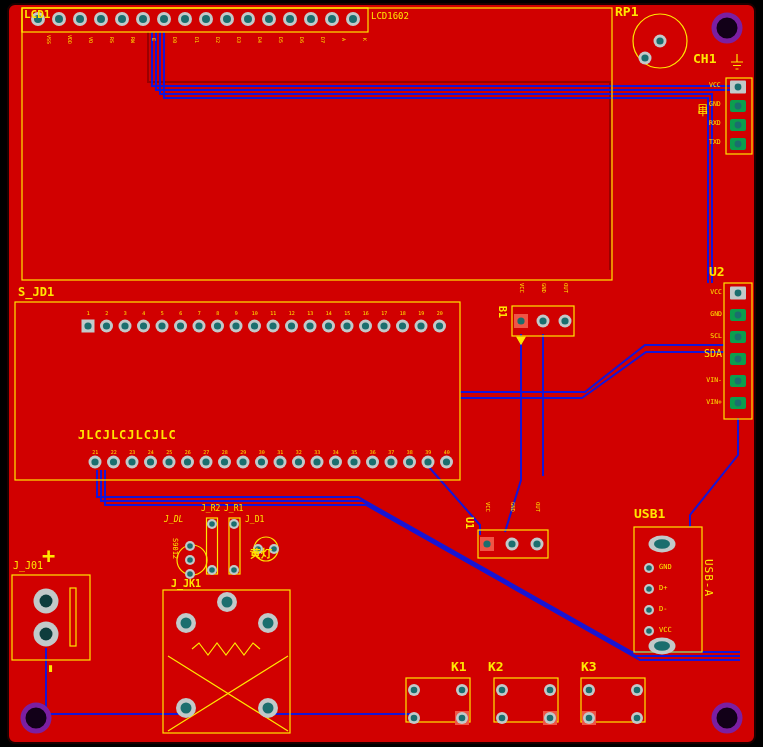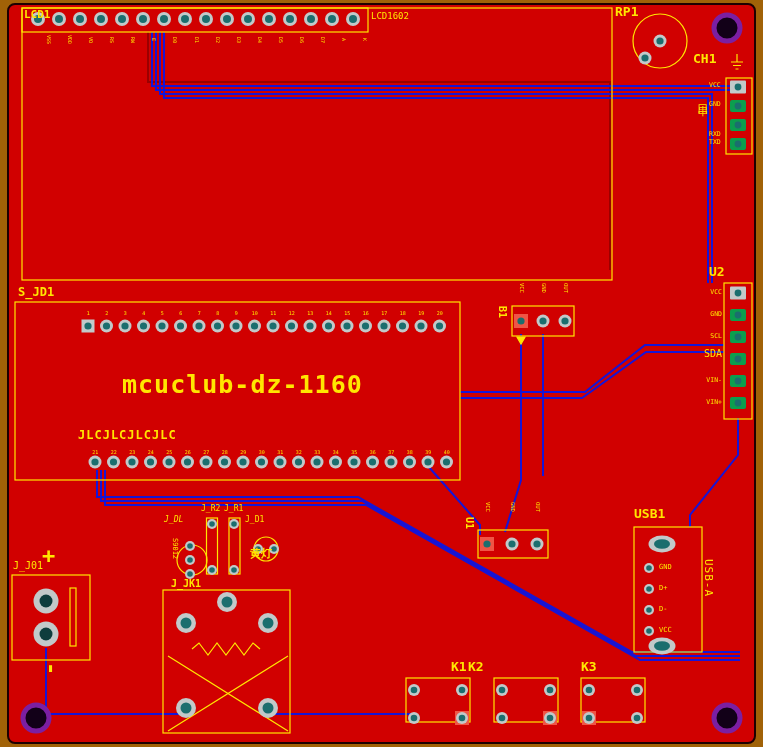--- a/index.html
+++ b/index.html
@@ -1,16 +1,16 @@
 <!DOCTYPE html>
 <html><head>
 <meta charset="utf-8">
 <style>
   html,body{margin:0;padding:0;background:#555;}
-  .stage{position:relative;width:763px;height:747px;background:#a16207;overflow:hidden;
+  .stage{position:relative;width:763px;height:747px;background:#000000;overflow:hidden;
          font-family:"DejaVu Sans Mono",monospace;}
   svg{position:absolute;left:0;top:0;}
   .t{position:absolute;color:#ffe600;line-height:1;white-space:nowrap;
      font-family:"DejaVu Sans Mono",monospace;}
   .b{font-weight:bold;}
   .vert{writing-mode:vertical-rl;}
   .watermark{color:#00e5e5;font-family:"DejaVu Sans",sans-serif;letter-spacing:1px;}
   .pinrow{position:absolute;display:flex;color:#ffe600;}
   .pinrow span{flex:1;text-align:center;font-size:5px;line-height:1;}
   .pinrow.vertpins span{writing-mode:vertical-rl;height:14px;overflow:hidden;}
@@ -301,21 +301,21 @@
       <span>K</span>
     </div>
 
 
 <span class="t b" style="left:615px;top:5px;font-size:13px;">RP1</span>
 
 <span class="t b" style="left:693px;top:52px;font-size:13px;">CH1</span>
 <span class="t vert" style="left:697px;top:96px;font-size:11px;height:46px;">串口</span>
 <span class="t" style="left:709px;top:82px;font-size:6.5px;">VCC</span>
 <span class="t" style="left:709px;top:101px;font-size:6.5px;">GND</span>
-<span class="t" style="left:709px;top:120px;font-size:6.5px;margin-top:11px;">RXD</span>
+<span class="t" style="left:709px;top:120px;font-size:6.5px;">RXD</span>
 <span class="t" style="left:709px;top:139px;font-size:6.5px;">TXD</span>
 
 <span class="t b" style="left:709px;top:265px;font-size:13px;">U2</span>
 <span class="t ra" style="left:698px;top:289px;width:24px;font-size:6.5px;">VCC</span>
 <span class="t ra" style="left:698px;top:311px;width:24px;font-size:6.5px;">GND</span>
 <span class="t ra" style="left:698px;top:333px;width:24px;font-size:6.5px;">SCL</span>
 <span class="t ra" style="left:698px;top:349px;width:24px;font-size:10px;">SDA</span>
 <span class="t ra" style="left:698px;top:377px;width:24px;font-size:6.5px;">VIN-</span>
 <span class="t ra" style="left:698px;top:399px;width:24px;font-size:6.5px;">VIN+</span>
 
@@ -335,21 +335,20 @@
       <span>12</span>
       <span>13</span>
       <span>14</span>
       <span>15</span>
       <span>16</span>
       <span>17</span>
       <span>18</span>
       <span>19</span>
       <span>20</span>
     </div>
-<span class="t b" style="left:122px;top:372px;font-size:25px;letter-spacing:1px;">mcuclub-dz-1160</span>
 <span class="t b" style="left:78px;top:429px;font-size:12px;letter-spacing:1px;">JLCJLCJLCJLC</span>
 <div class="pinrow" style="left:86px;top:450px;width:370px;">
       <span>21</span>
       <span>22</span>
       <span>23</span>
       <span>24</span>
       <span>25</span>
       <span>26</span>
       <span>27</span>
       <span>28</span>
@@ -391,16 +390,16 @@
 <span class="t" style="left:164px;top:516px;font-size:8px;font-style:italic;">J_DL</span>
 <span class="t vert" style="left:171px;top:538px;font-size:7px;height:48px;">S9012</span>
 <span class="t" style="left:201px;top:505px;font-size:8px;">J_R2</span>
 <span class="t" style="left:224px;top:505px;font-size:8px;">J_R1</span>
 <span class="t" style="left:245px;top:516px;font-size:8px;">J_D1</span>
 <span class="t b" style="left:250px;top:548px;font-size:11px;">黄灯</span>
 
 <span class="t b" style="left:171px;top:579px;font-size:10px;">J_JK1</span>
 
 <span class="t b" style="left:406px;top:660px;font-size:13px;padding-left:45px;">K1</span>
-<span class="t b" style="left:468px;top:660px;font-size:13px;">K2</span>
+<span class="t b" style="left:488px;top:660px;font-size:13px;">K2</span>
 <span class="t b" style="left:581px;top:660px;font-size:13px;">K3</span>
 
 </div>
 
 </body></html>

